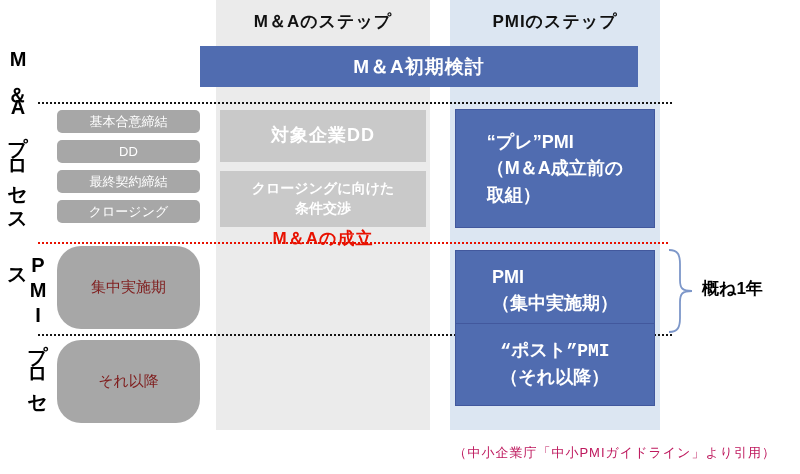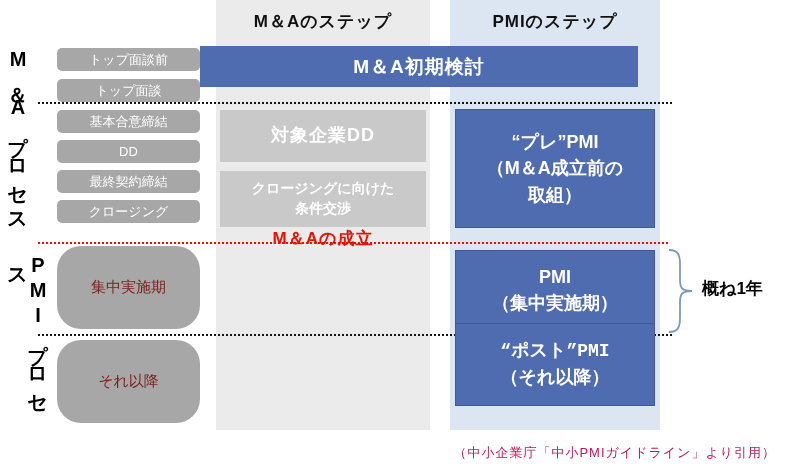--- a/index.html
+++ b/index.html
@@ -90,21 +90,21 @@
   }
   .midbox.dd  { top: 110px; height: 52px; font-size: 18px; letter-spacing: 1px; }
   .midbox.neg { top: 171px; height: 56px; font-size: 14px; }
 
   
   .bluebox {
     position: absolute; left: 455px; width: 200px;
     background: #506cb0; border: 1px solid #42589d; box-sizing: border-box;
     color: #fff; font-weight: bold; font-size: 18px;
     display: flex; align-items: center; justify-content: center;
-    text-align: center; white-space: pre-line; line-height: 1.45;
+    white-space: pre-line; line-height: 1.45;
   }
   .bluebox.pre  { top: 109px; height: 119px; }
   .bluebox.mid  { top: 250px; height: 80px; }
   .bluebox.post { top: 323px; height: 83px; font-family: Liberation Mono, monospace; }
 
   
   .milestone {
     position: absolute; left: 216px; top: 227px; width: 214px;
     color: #e81100; font-weight: bold; font-size: 17px;
     text-align: center; letter-spacing: 1px;
@@ -135,22 +135,20 @@
   <div class="col-header ma">M＆Aのステップ</div>
   <div class="col-header pmi">PMIのステップ</div>
 
   <div class="vlabel ma">M＆Aプロセス</div>
   <div class="vlabel pmi">PMIプロセス</div>
 
   <div class="dotline d1"></div>
   <div class="dotline red"></div>
   <div class="dotline d2"></div>
 
-  <div class="step s0">トップ面談前</div>
-  <div class="step s1">トップ面談</div>
   <div class="step s2">基本合意締結</div>
   <div class="step s3">DD</div>
   <div class="step s4">最終契約締結</div>
   <div class="step s5">クロージング</div>
 
   <div class="bigstep b0">集中実施期</div>
   <div class="bigstep b1">それ以降</div>
 
   <div class="bar-initial">M＆A初期検討</div>
 

